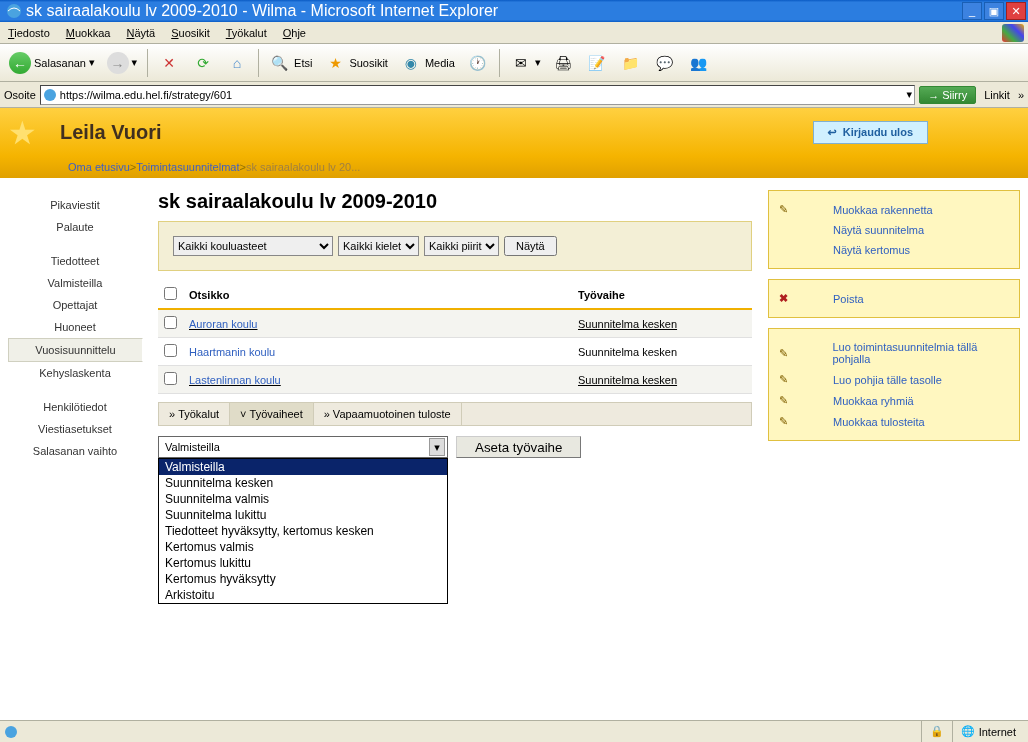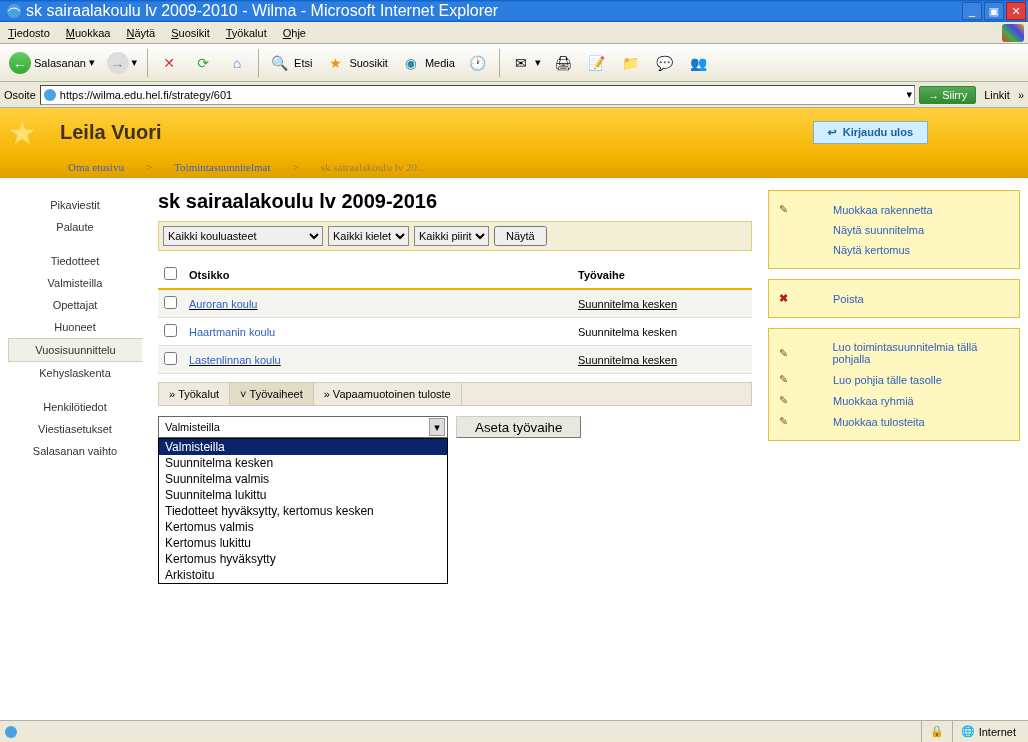--- a/index.html
+++ b/index.html
@@ -34,36 +34,36 @@
 
 .page { background: #fff; height: 612px; overflow: hidden; }
 
 
 .yhdr { background: linear-gradient(#ffd040,#f5b400); height: 48px; display: flex; align-items: center; padding: 0 0 0 60px; position: relative; }
 .yhdr .star { position: absolute; left: 8px; top: 6px; width: 40px; height: 36px; color: #ffe070; font-size: 32px; }
 .yhdr h1 { font-size: 20px; color: #403020; font-weight: bold; flex: 1; }
 .logout { background: #d0f0ff; border: 1px solid #80b0d0; padding: 4px 14px; color: #2060a0; display: flex; align-items: center; gap: 6px; font-weight: bold; }
 
 
-.bcrumb { background: linear-gradient(#f5b400,#e0a000); height: 22px; display: flex; align-items: center; padding: 0 0 0 68px; color: #705000; gap: 22px; font-family: Liberation Serif, serif; }
+.bcrumb { background: linear-gradient(#f5b400,#e0a000); height: 22px; display: flex; align-items: center; padding: 0 0 0 68px; color: #705000; gap: 0; }
 .bcrumb a { color: #4060c0; }
 .bcrumb .sep { color: #907000; }
 .bcrumb .cur { color: #a08040; }
 
 
 .layout { display: flex; }
 .leftnav { width: 150px; padding: 16px 8px; }
 .leftnav .nitem { padding: 5px 8px; color: #333; border-bottom: 0px; text-align: center; }
 .leftnav .nitem.sel { background: #f0f0e8; border: 1px solid #d0d0c0; border-right: 1px solid #fff; margin-right: -1px; }
 .leftnav .ndiv { height: 12px; }
 
 .maincol { flex: 1; padding: 12px 16px 0 8px; border-left: 0px; }
 .ptitle { font-size: 20px; font-weight: bold; margin-bottom: 8px; }
 
-.filters { background: #f3efd6; border: 1px solid #e0d080; padding: 4px; display: flex; align-items: center; gap: 5px; margin-bottom: 10px; }
+.filters { background: #f3efd6; border: 1px solid #e0d080; padding: 14px; display: flex; align-items: center; gap: 5px; margin-bottom: 10px; }
 .filters select { height: 20px; font-size: 11px; border: 1px solid #888; }
 .filters button { height: 20px; padding: 0 10px; font-size: 11px; }
 
 table.list { width: 100%; border-collapse: collapse; }
 table.list th { text-align: left; padding: 6px; border-bottom: 2px solid #f0b000; font-weight: bold; }
 table.list td { padding: 6px; border-bottom: 1px solid #e0e0e0; }
 table.list tr.odd td { background: #f4f4f0; text-decoration: underline; }
 table.list a { color: #3060c0; text-decoration: none; }
 .cb { width: 13px; height: 13px; }
 
@@ -223,21 +223,21 @@
       <div class="nitem">Huoneet</div>
       <div class="nitem sel">Vuosisuunnittelu</div>
       <div class="nitem">Kehyslaskenta</div>
       <div class="ndiv"></div>
       <div class="nitem">Henkilötiedot</div>
       <div class="nitem">Viestiasetukset</div>
       <div class="nitem">Salasanan vaihto</div>
     </div>
 
     <div class="maincol">
-      <div class="ptitle">sk sairaalakoulu lv 2009-2016</div>
+      <div class="ptitle">sk sairaalakoulu lv 2009-2010</div>
 
       <div class="filters">
         <select style="width:160px"><option>Kaikki kouluasteet</option></select>
         <select><option>Kaikki kielet</option></select>
         <select><option>Kaikki piirit</option></select>
         <button>Näytä</button>
       </div>
 
       <table class="list">
         <thead>

